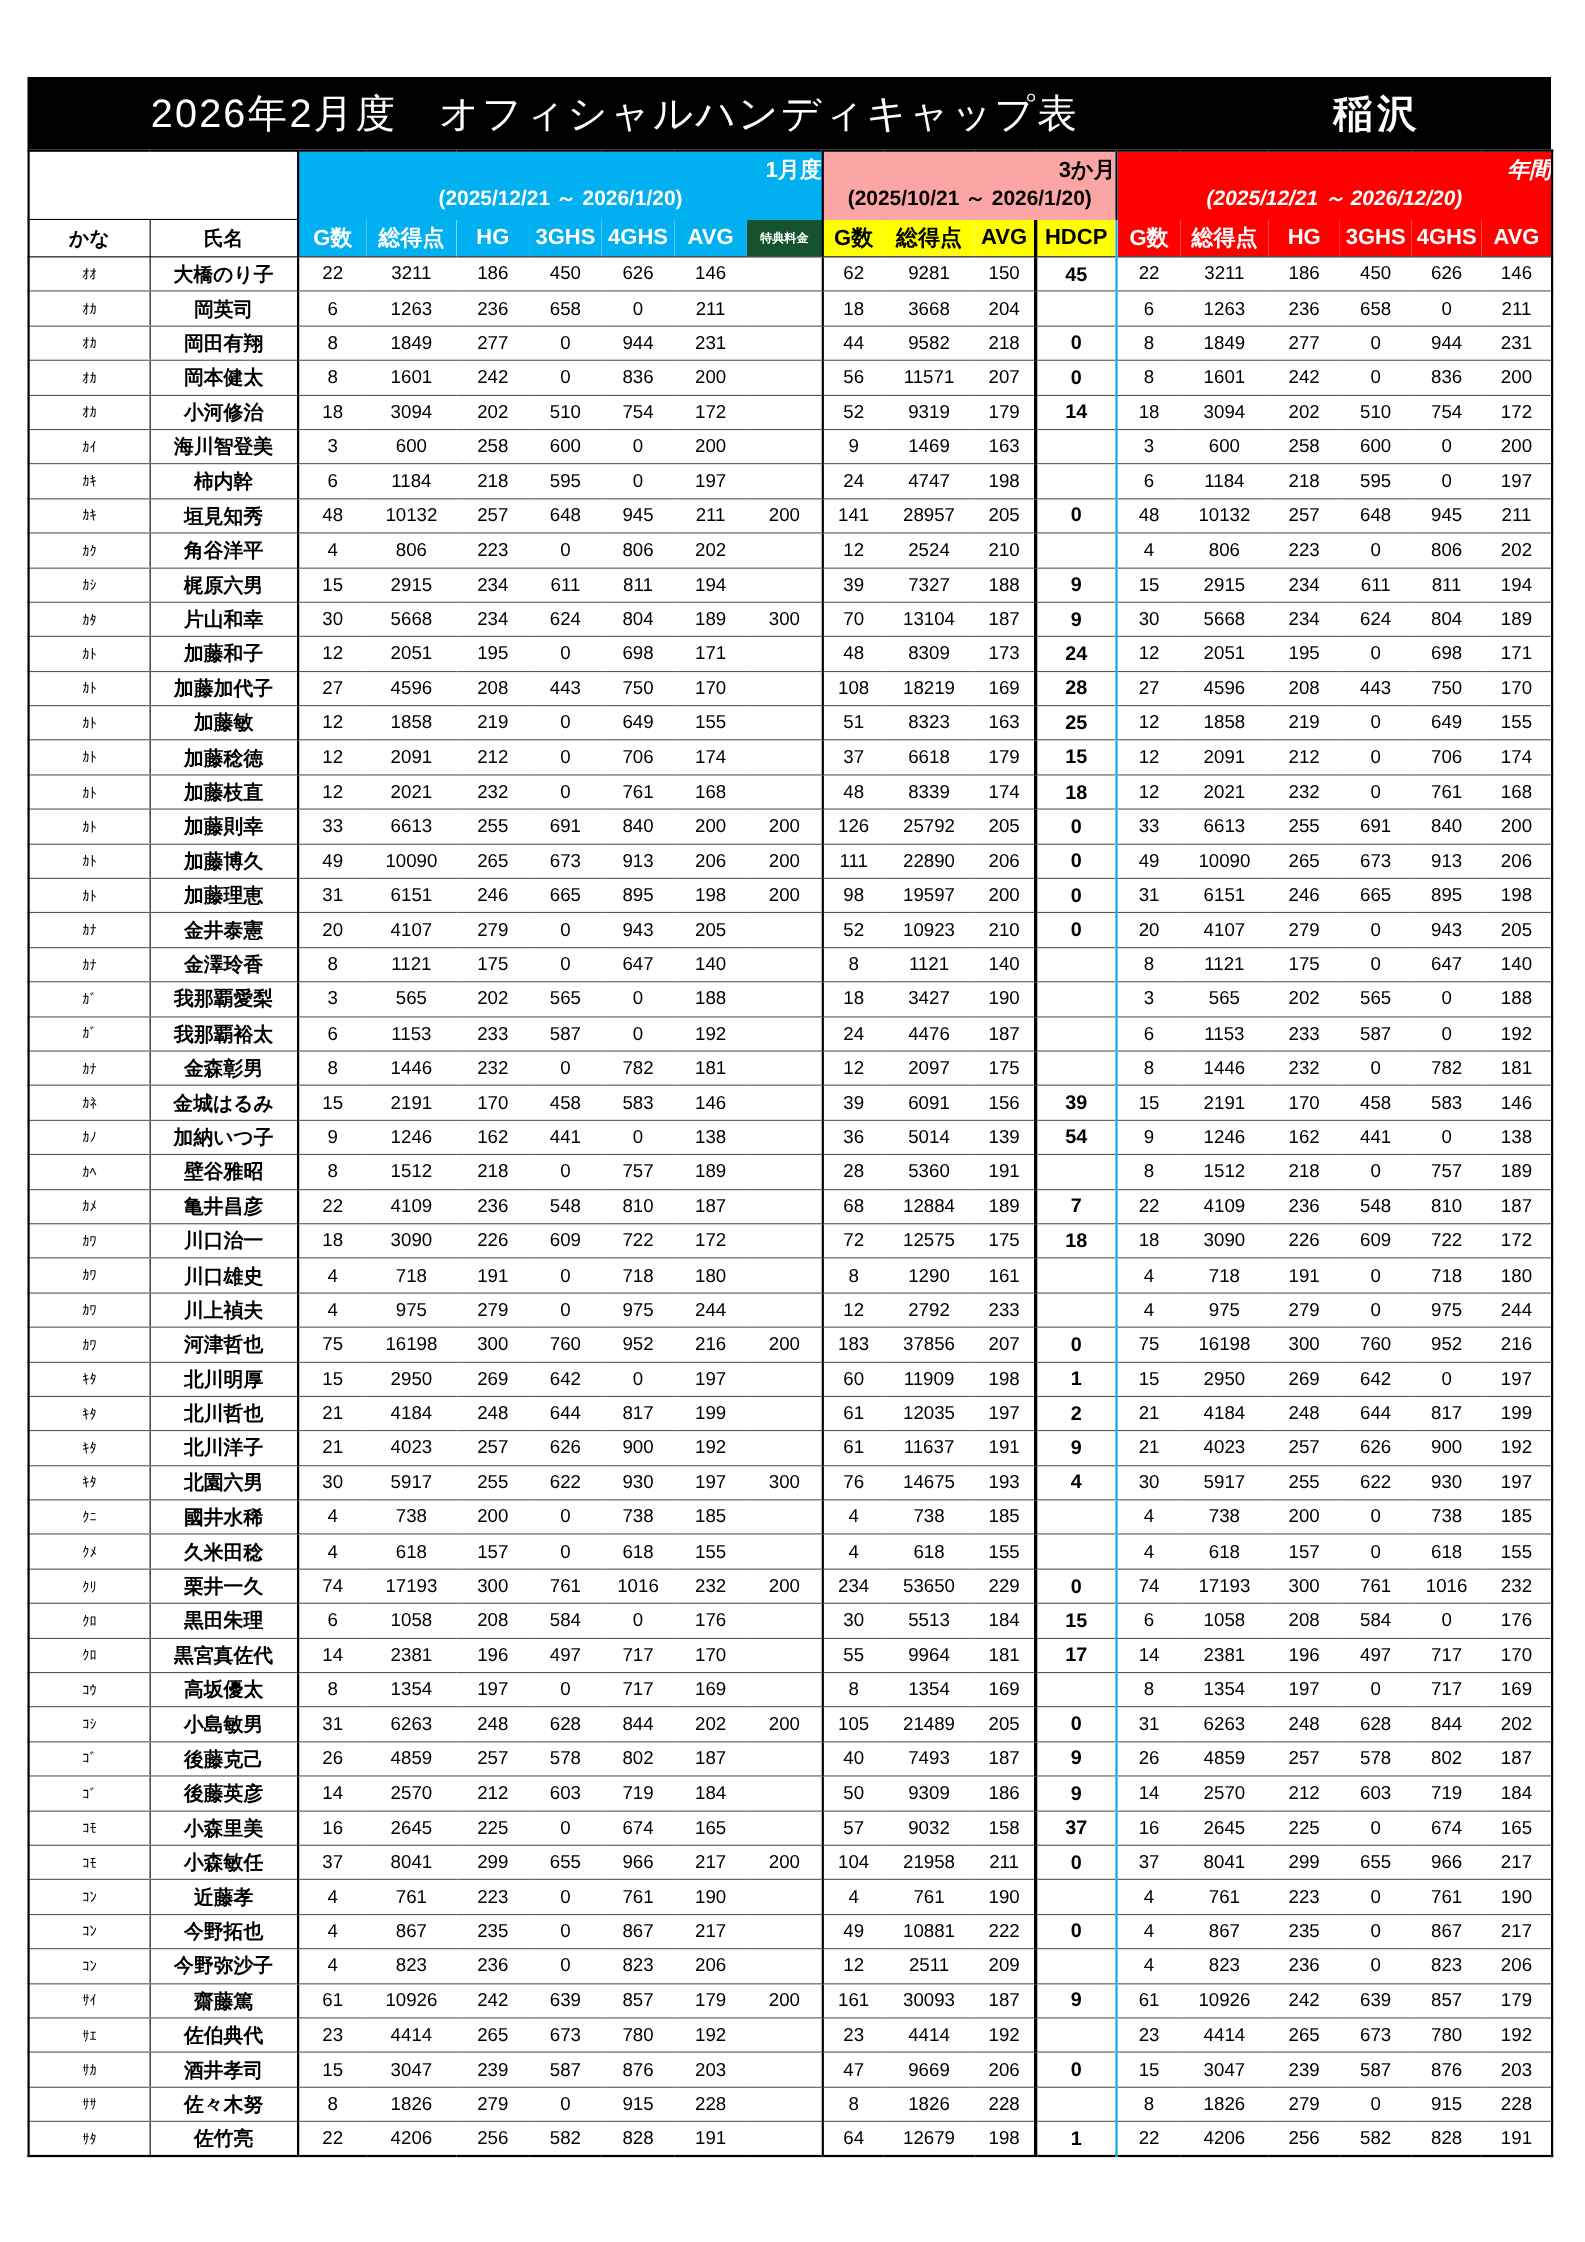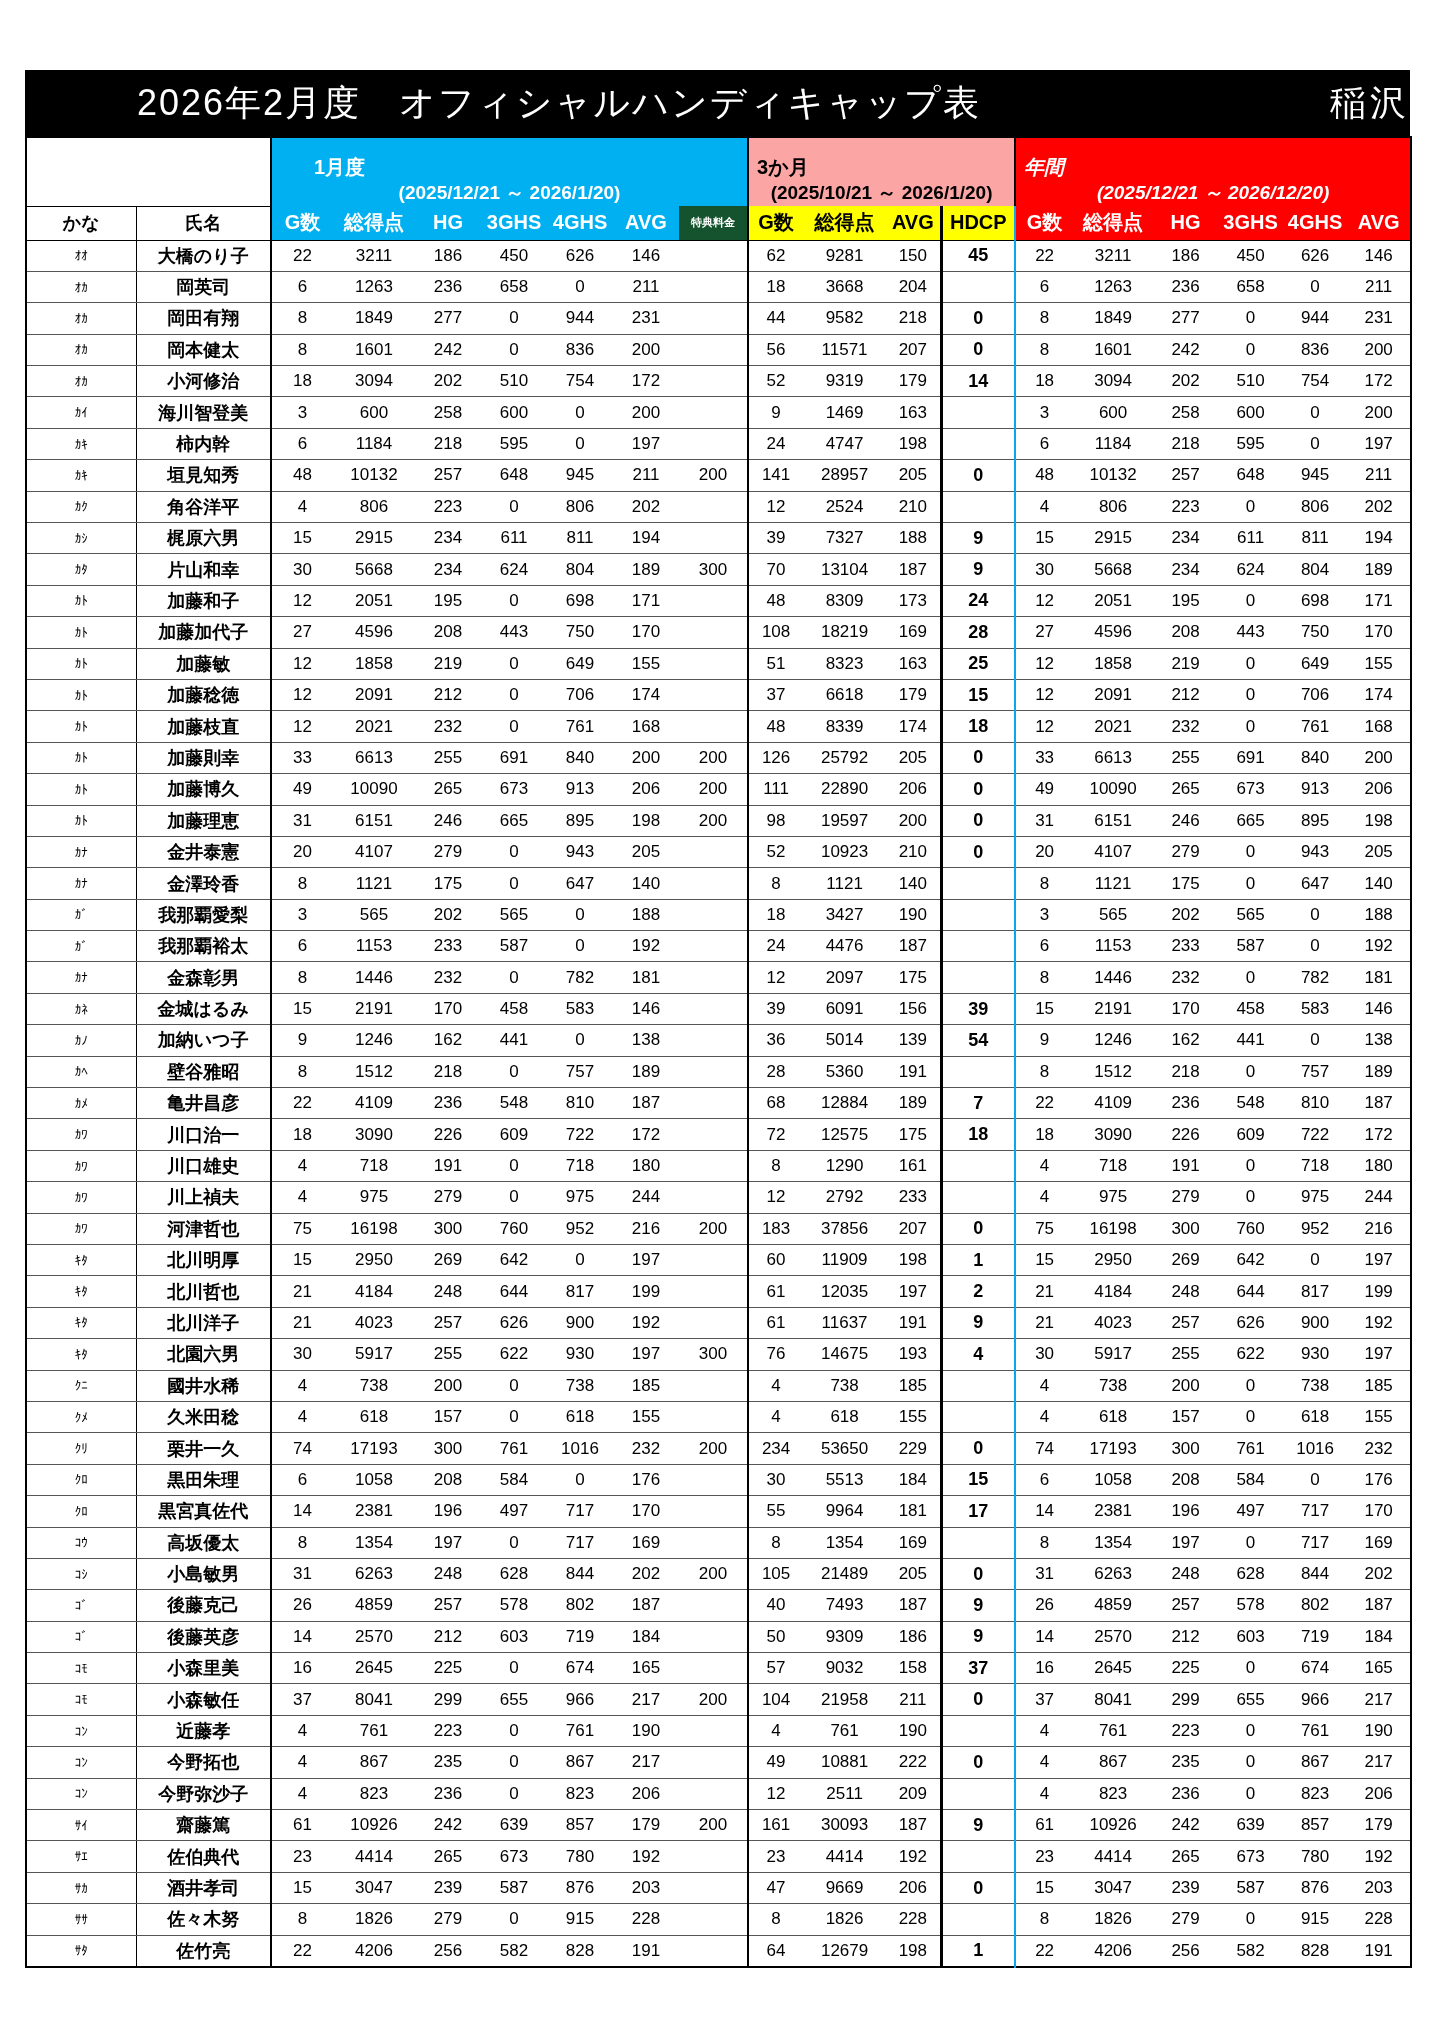--- a/index.html
+++ b/index.html
@@ -9,38 +9,38 @@
     -webkit-font-smoothing:antialiased;
   }
   .page { position:relative; width:1441px; height:2038px; overflow:hidden; background:#fff; }
 
   
   .titlebar {
     position:absolute; left:25px; top:70px; width:1385px; height:66px;
     background:#000; color:#fff; display:flex; align-items:center;
   }
   .title-text  { font-size:36px; font-weight:normal; padding-left:112px; letter-spacing:2px; white-space:nowrap; }
-  .title-loc   { font-size:36px; font-weight:normal; margin-left:auto; letter-spacing:4px; }
+  .title-loc   { font-size:36px; font-weight:bold; margin-left:auto; padding-right:118px; letter-spacing:4px; }
 
   
   table.hc {
     position:absolute; left:25px; top:136px; width:1385px;
     border-collapse:collapse; table-layout:fixed;
     border:2px solid #000;
   }
   th, td { padding:0; margin:0; text-align:center; vertical-align:middle; overflow:hidden; white-space:nowrap; }
 
   
   .cyan   { background:#00B0F0; color:#fff; }
   .yellow { background:#FFFF00; color:#000; }
   .red    { background:#FF0000; color:#fff; }
 
   
   tr.band-row td { height:61px; vertical-align:top; }
-  .band-label  { text-align:left; font-weight:bold; font-size:20px; padding-top:16px; line-height:26px; }
+  .band-label  { text-align:right; font-weight:bold; font-size:20px; padding-top:4px; line-height:26px; }
   .pad-wide  { padding-left:42px; }
   .pad-narrow{ padding-left:8px; }
   .band-period { text-align:center; font-weight:bold; font-size:19px; line-height:26px; }
   .band-cyan   { border-left:2px solid #000; }
   .band-yellow { border-left:2px solid #000; }
   .band-red    { border-left:2px solid #000; }
   td.blank-corner { background:#fff; border:none; }
 
   
   tr.head-row th { height:33px; font-size:20px; font-weight:bold; border-bottom:1px solid #000; }

